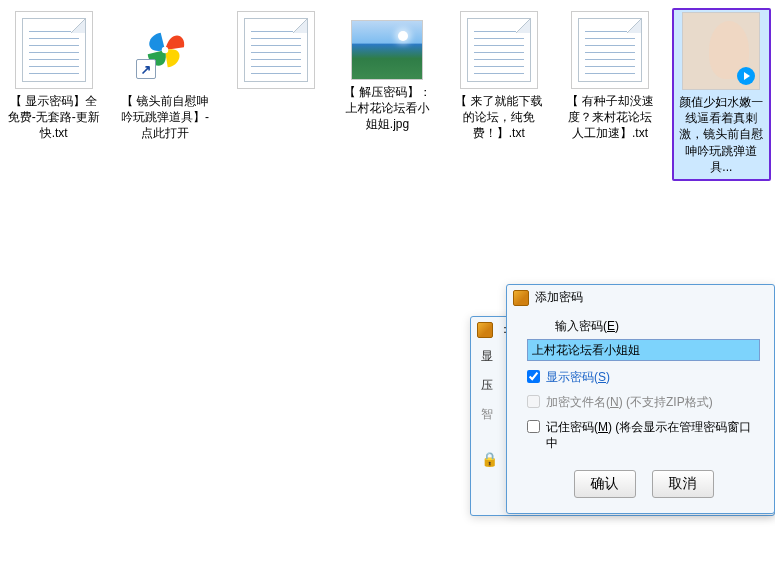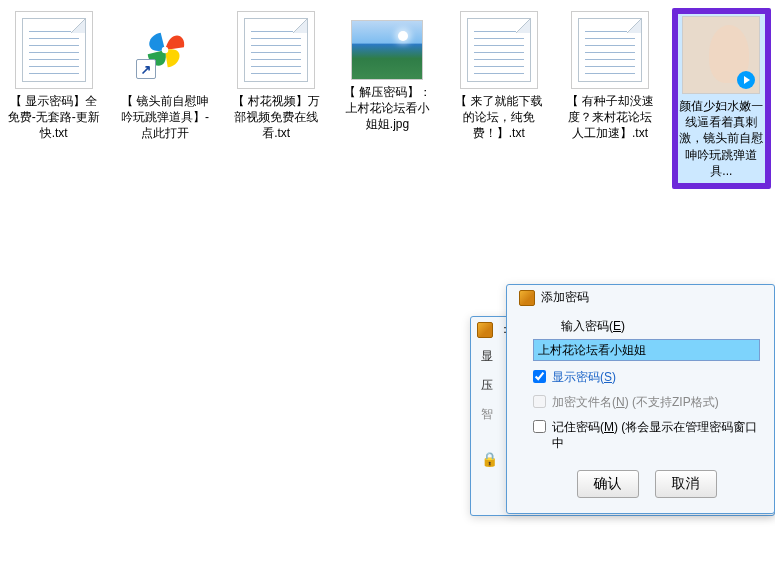--- a/index.html
+++ b/index.html
@@ -23,21 +23,21 @@
     width: 100px;
     display: flex;
     flex-direction: column;
     align-items: center;
     border: 1px solid transparent;
     border-radius: 2px;
     padding: 2px 1px 4px;
   }
   .file-item.selected {
     background: #cce8ff;
-    border: 6px solid #6d28d9;
+    border: 2px solid #6d28d9;
   }
   .file-thumb {
     width: 78px;
     height: 78px;
     border: 1px solid #ccc;
     background: #fff;
     display: flex;
     align-items: center;
     justify-content: center;
     position: relative;
@@ -128,21 +128,21 @@
     background:linear-gradient(135deg,#f0b030,#d08010 60%);
     border:1px solid #a06000;border-radius:2px;
   }
   .dlg-back {
     left: 470px; top: 316px; width: 305px; height: 200px;
   }
   .dlg-back .body { padding:6px 10px; color:#333; }
   .dlg-back .body div { margin-bottom:12px; }
   .dlg-back .lock { color:#c08a20; font-size:14px; margin-right:6px; }
   .dlg-front {
-    left: 506px; top: 284px; width: 269px; height: 230px; padding-left: 6px;
+    left: 506px; top: 284px; width: 269px; height: 230px;
   }
   .dlg-front .body { padding:8px 14px 10px 20px; }
   .pw-label { margin-bottom:4px;margin-left:28px; }
   .pw-label u{text-decoration:underline;}
   .pw-input {
     width: 100%;
     border: 1px solid #7a9ccf;
     padding: 3px 4px;
     font-size: 12px;
     background:#7dd3fc;
@@ -200,21 +200,20 @@
     </div>
     <div class="file-label">【 镜头前自慰呻吟玩跳弹道具】-点此打开</div>
   </div>
 
   <div class="file-item">
     <div class="file-thumb">
       <div class="txt-paper">
           <div class="fold"></div>
         </div>
     </div>
-    <div class="file-label">【 村花视频】万部视频免费在线看.txt</div>
   </div>
 
   <div class="file-item">
     <div class="file-thumb" style="width:72px;height:60px;margin-top:9px">
       <div class="photo"></div>
     </div>
     <div class="file-label">【 解压密码】：上村花论坛看小姐姐.jpg</div>
   </div>
 
   <div class="file-item">

